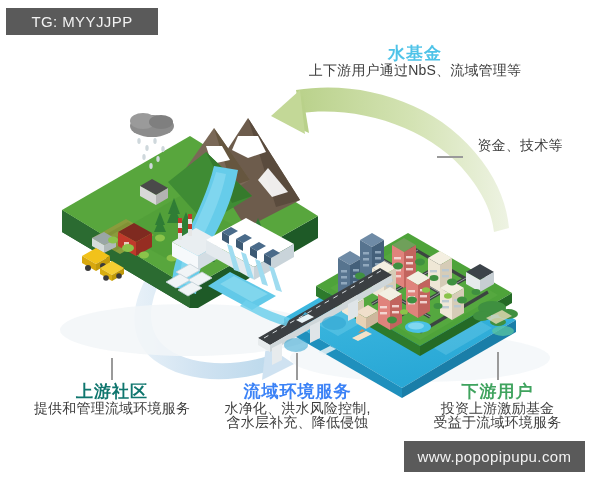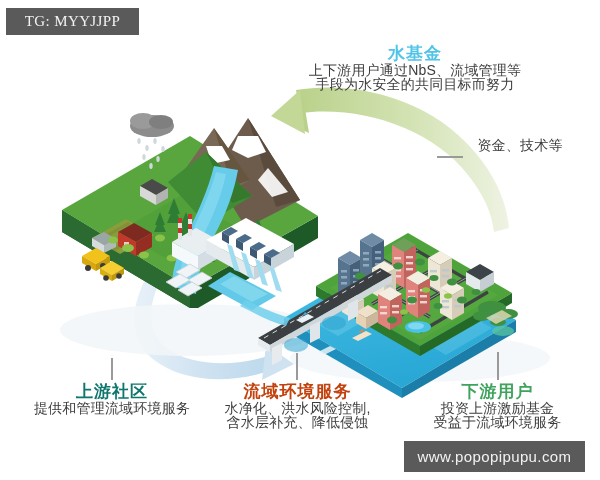--- a/index.html
+++ b/index.html
@@ -10,21 +10,21 @@
     overflow:hidden;position:relative;
   }
   #stage{position:absolute;left:0;top:0;width:600px;height:480px;overflow:hidden;background:#fff;}
 
   
   .wm{
     position:absolute;background:#5a5a5a;color:#f2f2f2;
     display:flex;align-items:center;justify-content:center;
     letter-spacing:.4px;white-space:nowrap;
   }
-  #wm-tl{left:6px;top:8px;width:133px;height:27px;font-size:15px;font-family:Liberation Serif, serif;}
+  #wm-tl{left:6px;top:8px;width:152px;height:27px;font-size:15px;}
   #wm-br{left:404px;top:441px;width:181px;height:31px;font-size:15px;}
 
   
   .ann{position:absolute;text-align:center;white-space:nowrap;}
   .ann .ttl{
     font-weight:bold;font-size:17px;line-height:19px;letter-spacing:1px;
   }
   .ann .desc{
     font-size:14px;line-height:14px;color:#3d3d3d;letter-spacing:.2px;
   }
@@ -32,21 +32,21 @@
   #ann-fund{left:300px;top:44px;width:230px;}
   #ann-fund .ttl{color:#4fc3e8;}
 
   #ann-invest{left:455px;top:138px;width:130px;}
   #ann-invest .ttl{color:#4fc3e8;}
 
   #ann-upstream{left:22px;top:382px;width:180px;}
   #ann-upstream .ttl{color:#0f766e;}
 
   #ann-services{left:205px;top:382px;width:185px;}
-  #ann-services .ttl{color:#c2410c;}
+  #ann-services .ttl{color:#3b82f6;}
 
   #ann-downstream{left:405px;top:382px;width:185px;}
   #ann-downstream .ttl{color:#3fa35e;}
 
   
   .leader{position:absolute;background:#9a9a9a;}
   #leader-invest{left:437px;top:156px;width:26px;height:1.6px;}
   #leader-upstream{left:111px;top:358px;width:1.6px;height:22px;}
   #leader-services{left:296px;top:353px;width:1.6px;height:27px;}
   #leader-downstream{left:497px;top:352px;width:1.6px;height:28px;}
@@ -454,21 +454,20 @@
   </svg>
 
   <div class="leader" id="leader-invest"></div>
   <div class="leader" id="leader-upstream"></div>
   <div class="leader" id="leader-services"></div>
   <div class="leader" id="leader-downstream"></div>
 
   <div class="ann" id="ann-fund">
     <div class="ttl">水基金</div>
     <div class="desc">上下游用户通过NbS、流域管理等</div>
-    <div class="desc">手段为水安全的共同目标而努力</div>
   </div>
 
   <div class="ann" id="ann-invest">
     <div class="desc">资金、技术等</div>
   </div>
 
   <div class="ann" id="ann-upstream">
     <div class="ttl">上游社区</div>
     <div class="desc">提供和管理流域环境服务</div>
   </div>

